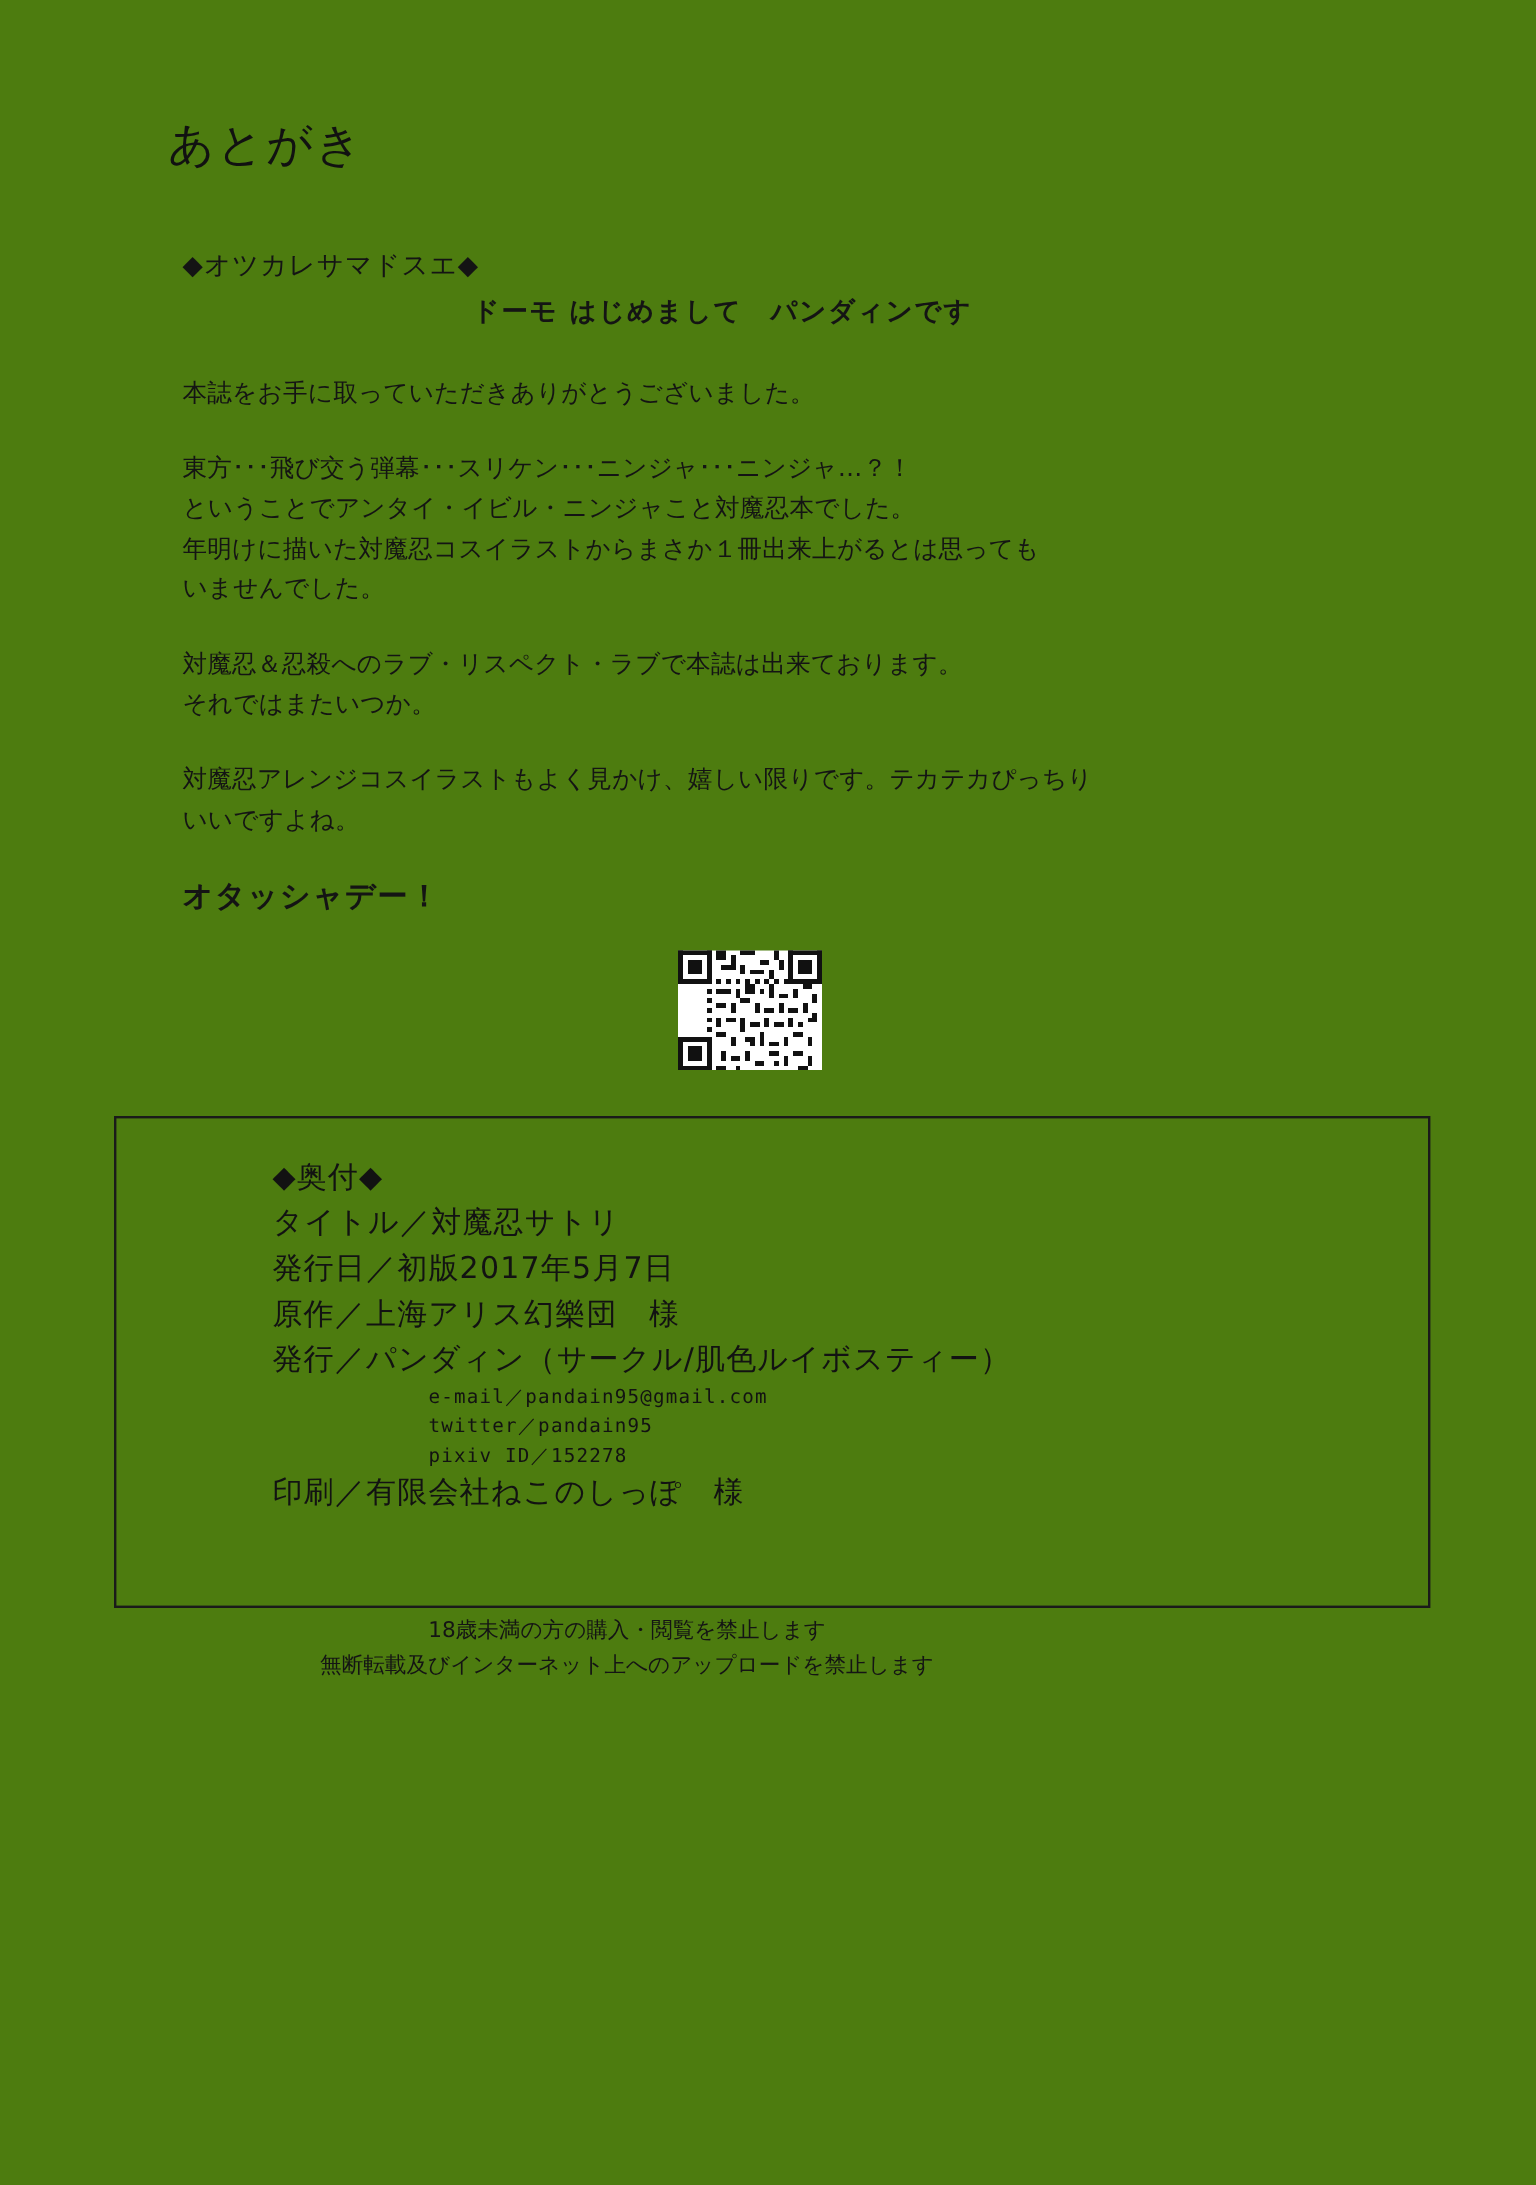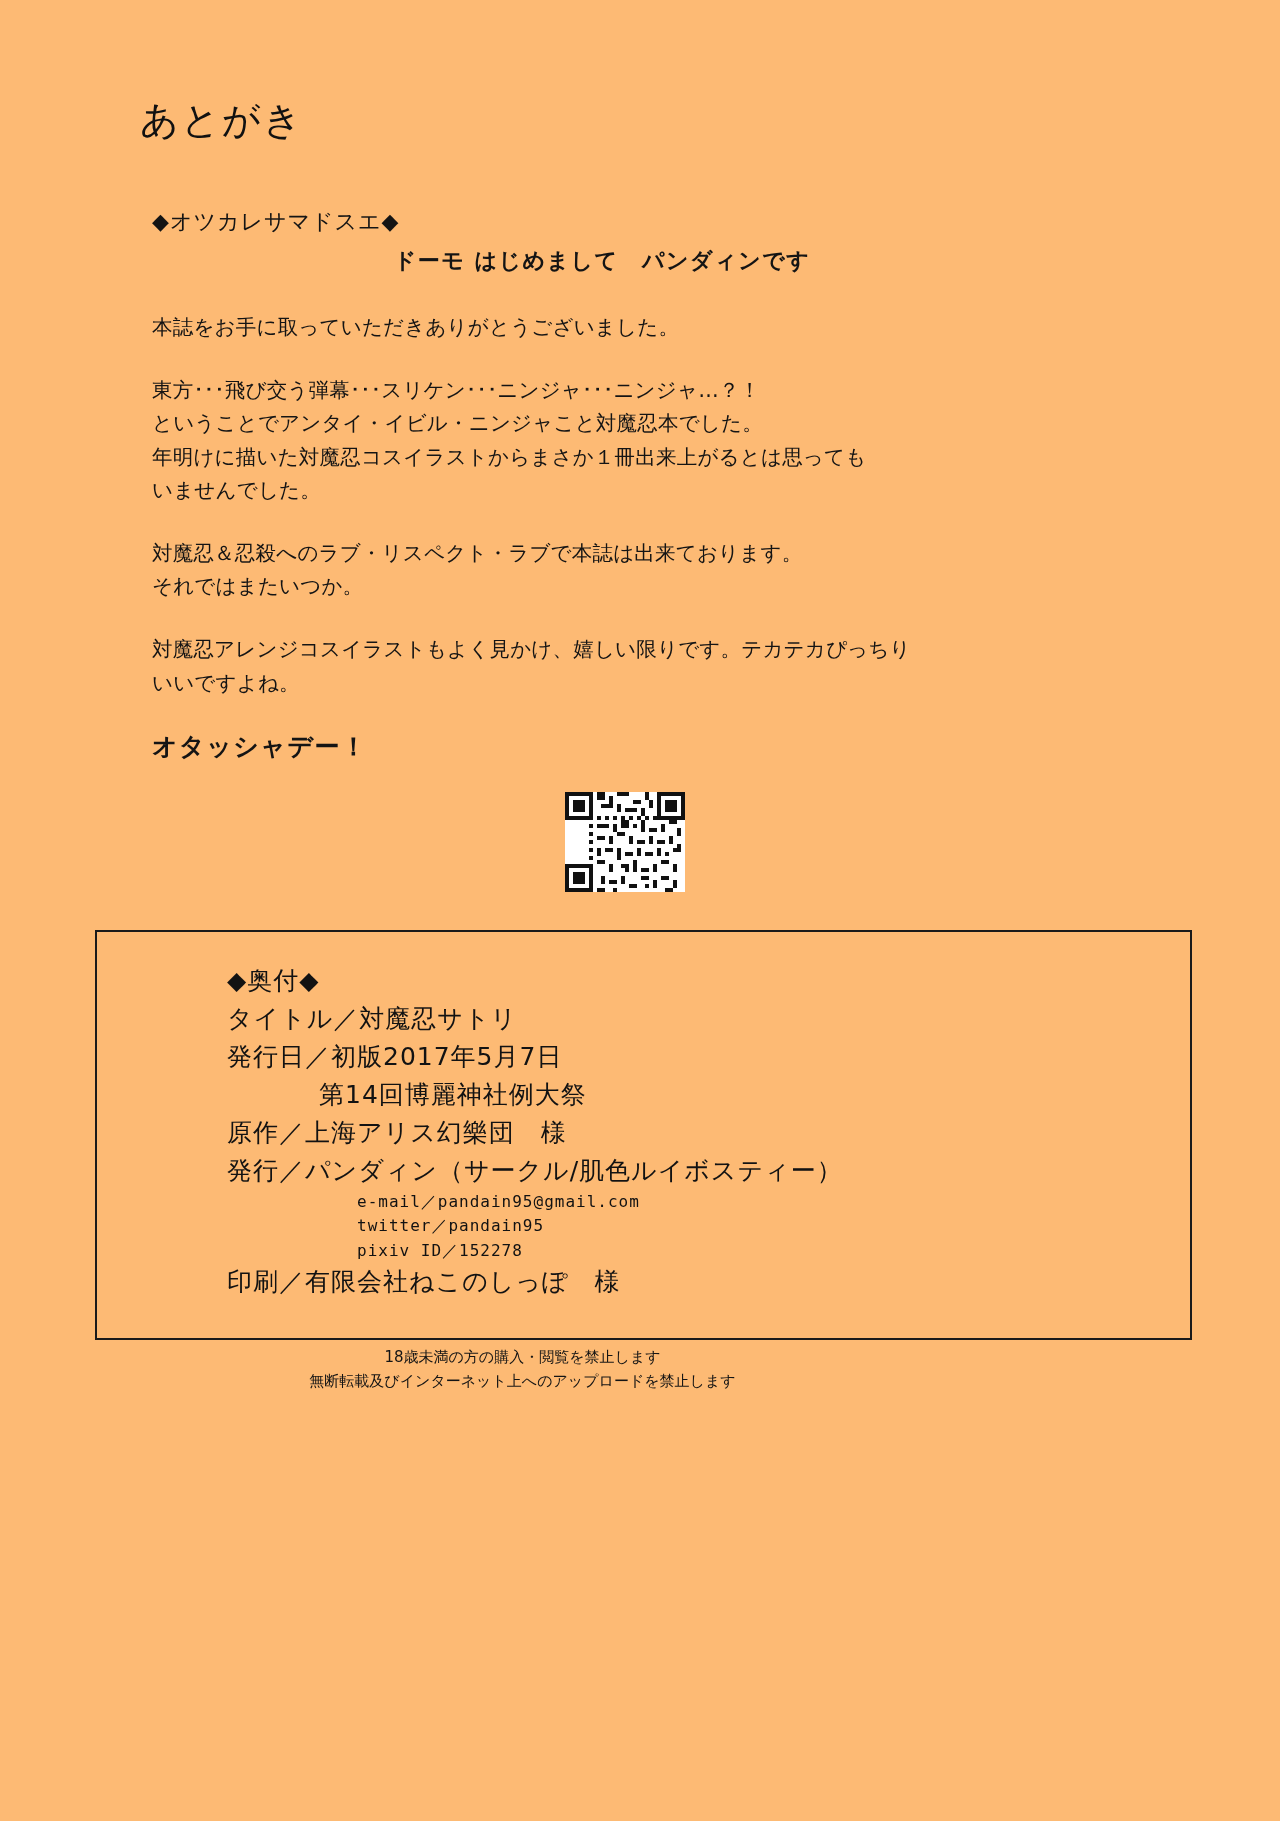--- a/index.html
+++ b/index.html
@@ -11,21 +11,21 @@
     width: 1280px;
     height: 1821px;
     position: relative;
     font-family: "Liberation Sans", sans-serif;
     color: #1a1a1a;
     overflow: hidden;
   }
   .page {
     position: absolute;
     inset: 0;
-    background: #fdba74;
+    background: #4d7c0f;
   }
 
   
   .afterword-title {
     position: absolute;
     left: 140px;
     top: 70px;
     font-size: 38px;
     font-weight: 400;
     letter-spacing: 2px;
@@ -123,21 +123,21 @@
   }
 
   
   .notice {
     position: absolute;
     left: 0;
     top: 1345px;
     width: 1045px;
     text-align: center;
     font-family: "DejaVu Sans", sans-serif;
-    font-size: 15px;
+    font-size: 18px;
     line-height: 1.6;
     color: #141414;
   }
 </style>
 </head>
 <body>
 
 <div class="page">
 
   <h1 class="afterword-title">あとがき</h1>
@@ -255,21 +255,20 @@
           <rect x="25" y="24" width="2" height="1"></rect>
       </g>
     </svg>
   </div>
 
   <div class="colophon">
     <div class="colophon-inner">
       <div class="row">◆奥付◆</div>
       <div class="row">タイトル／対魔忍サトリ</div>
       <div class="row">発行日／初版2017年5月7日</div>
-      <div class="row indent">第14回博麗神社例大祭</div>
       <div class="row">原作／上海アリス幻樂団　様</div>
       <div class="row">発行／パンダィン（サークル/肌色ルイボスティー）</div>
       <div class="row indent2 mono">e-mail／pandain95@gmail.com</div>
       <div class="row indent2 mono">twitter／pandain95</div>
       <div class="row indent2 mono">pixiv ID／152278</div>
       <div class="row">印刷／有限会社ねこのしっぽ　様</div>
     </div>
   </div>
 
   <div class="notice">

